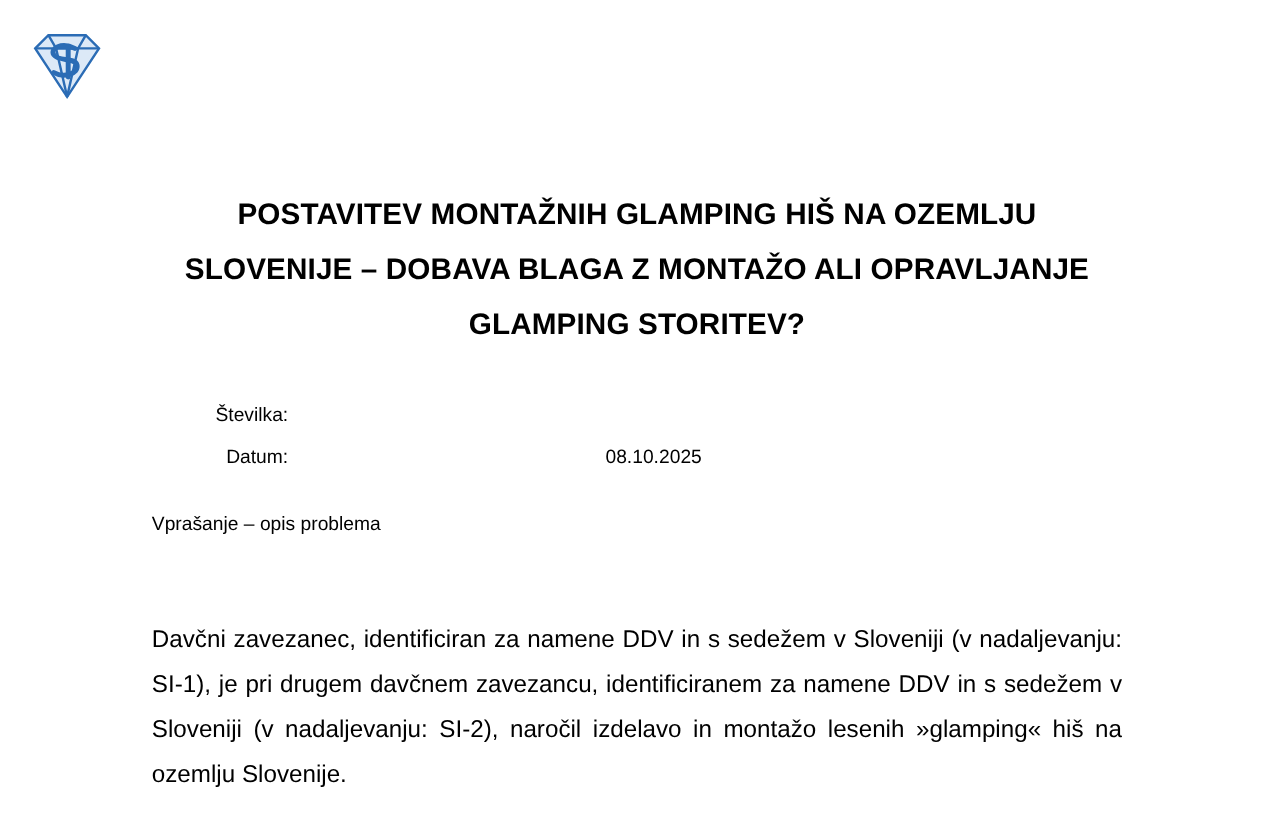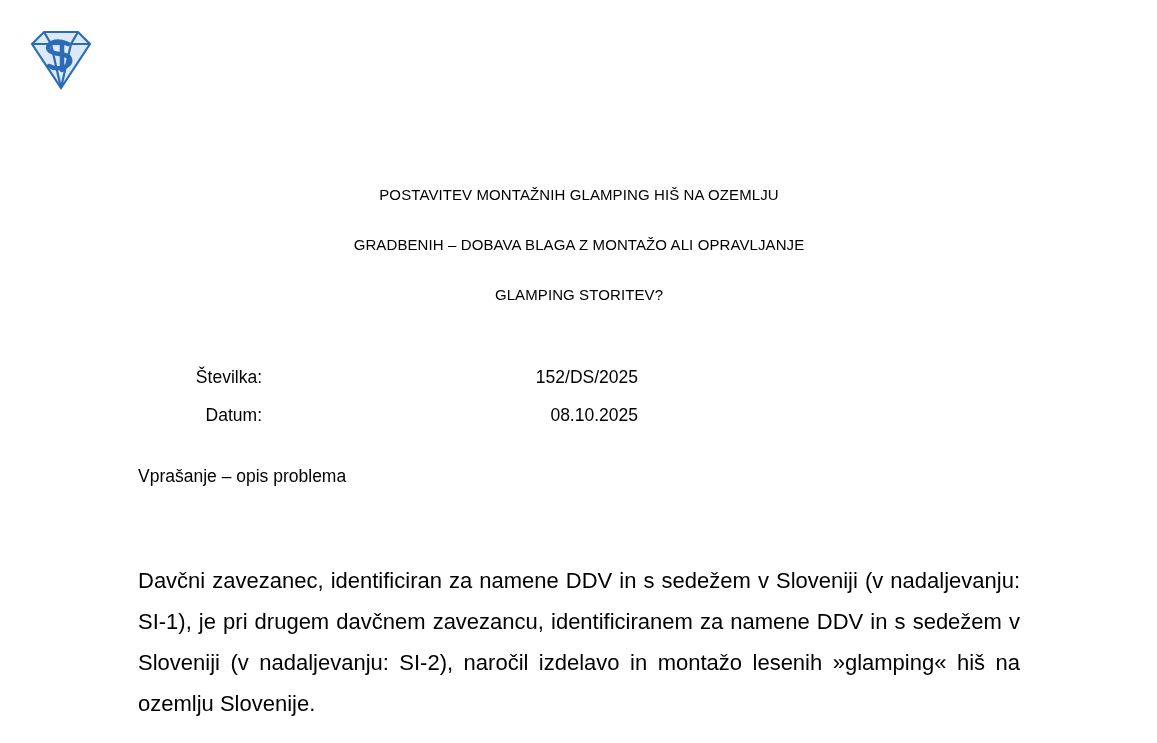--- a/index.html
+++ b/index.html
@@ -37,22 +37,22 @@
 
   
   .title-block {
     position: absolute;
     left: 138px;
     top: 170px;
     width: 882px;
     text-align: center;
   }
   .title-line {
-    font-size: 15px;
-    font-weight: normal;
+    font-size: 27px;
+    font-weight: bold;
     letter-spacing: 0.1px;
     line-height: 50px;
     white-space: nowrap;
   }
 
   
   .meta {
     position: absolute;
     left: 138px;
     top: 358px;
@@ -112,28 +112,27 @@
       </g>
       <g fill="none" stroke="#2b6cb5" stroke-width="4.5" stroke-linecap="round">
         <path d="M50 20 C38 14, 27 20, 31 26 C35 32, 50 28, 52 35 C54 43, 40 47, 31 42"></path>
         <path d="M44 18 L44 46"></path>
       </g>
     </svg>
   </div>
 
   <div class="title-block">
     <div class="title-line">POSTAVITEV MONTAŽNIH GLAMPING HIŠ NA OZEMLJU</div>
-    <div class="title-line">GRADBENIH – DOBAVA BLAGA Z MONTAŽO ALI OPRAVLJANJE</div>
+    <div class="title-line">SLOVENIJE – DOBAVA BLAGA Z MONTAŽO ALI OPRAVLJANJE</div>
     <div class="title-line">GLAMPING STORITEV?</div>
   </div>
 
   <div class="meta">
     <div class="meta-row">
       <div class="meta-label">Številka:</div>
-      <div class="meta-value">152/DS/2025</div>
     </div>
     <div class="meta-row">
       <div class="meta-label">Datum:</div>
       <div class="meta-value">08.10.2025</div>
     </div>
   </div>
 
   <div class="section-heading">Vprašanje – opis problema</div>
 
   <div class="body-text">

